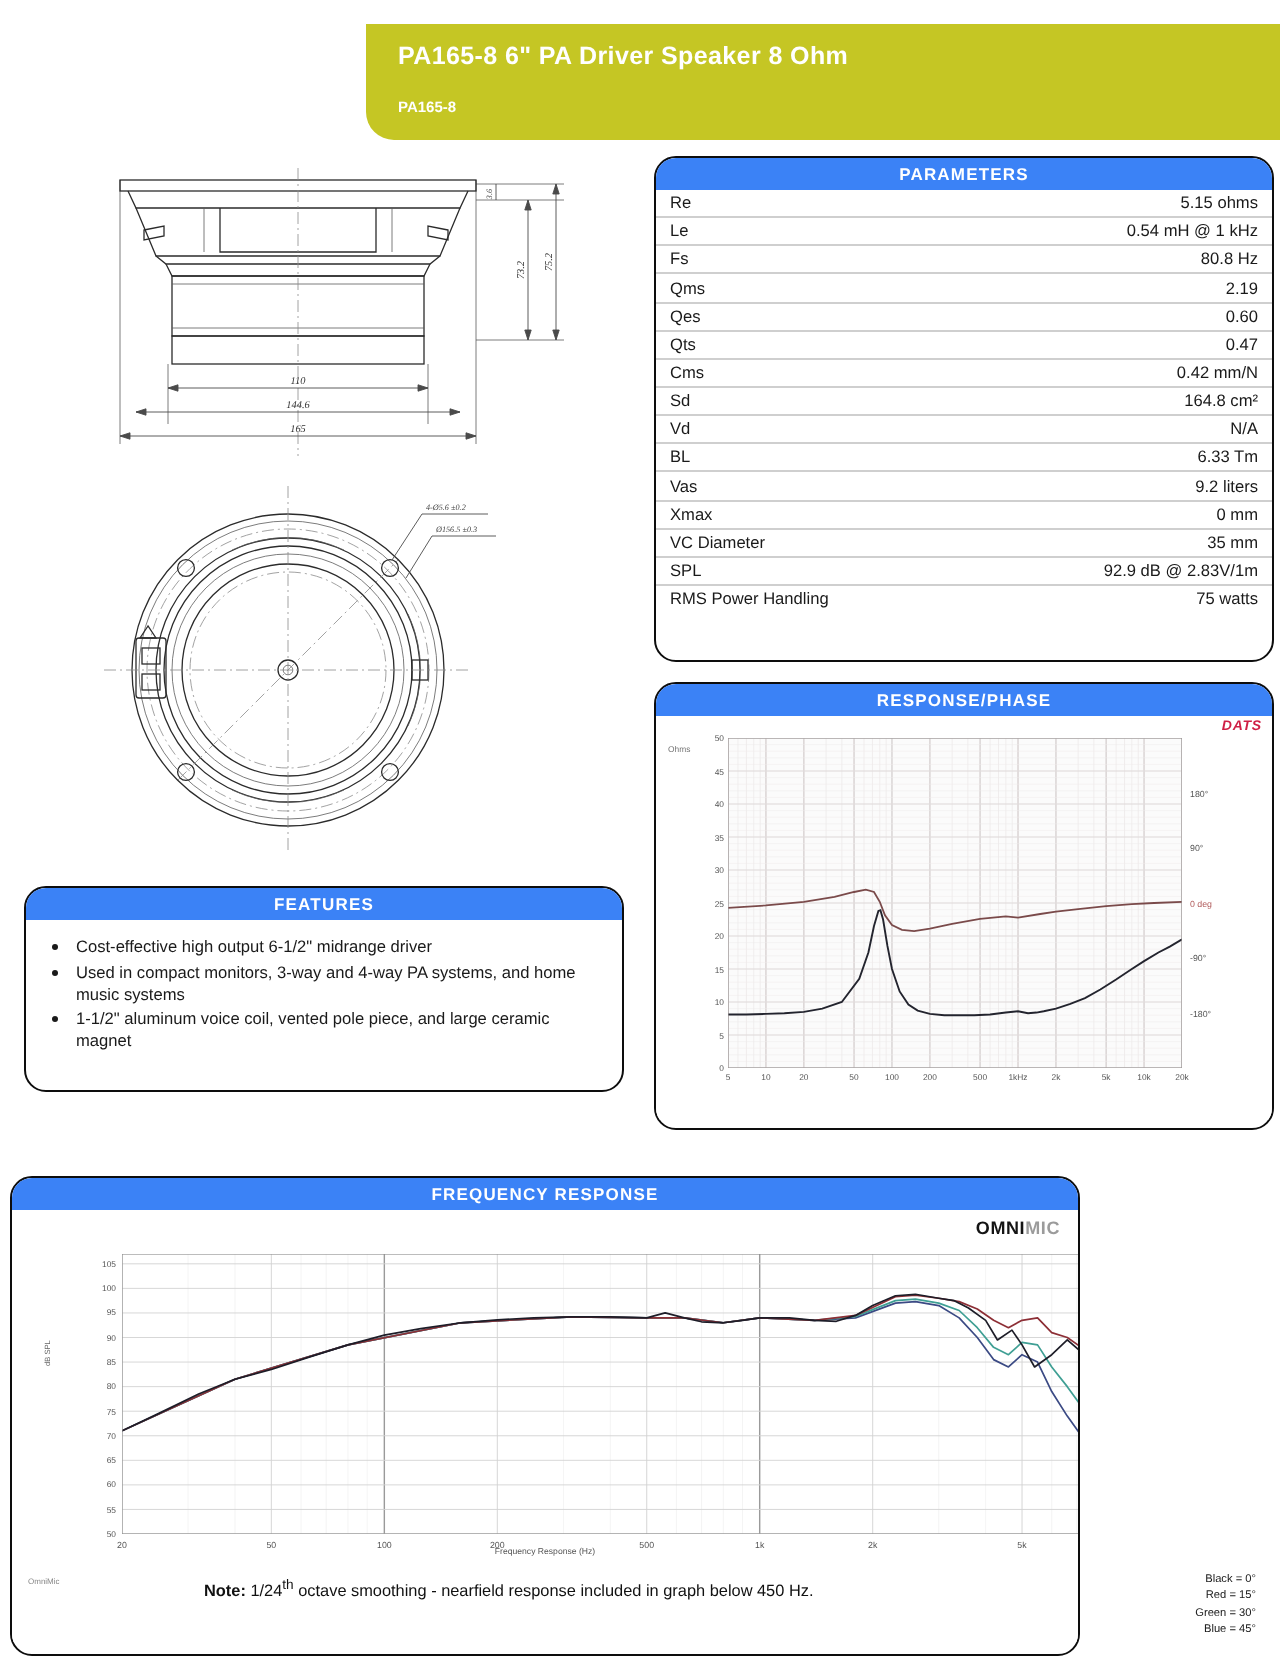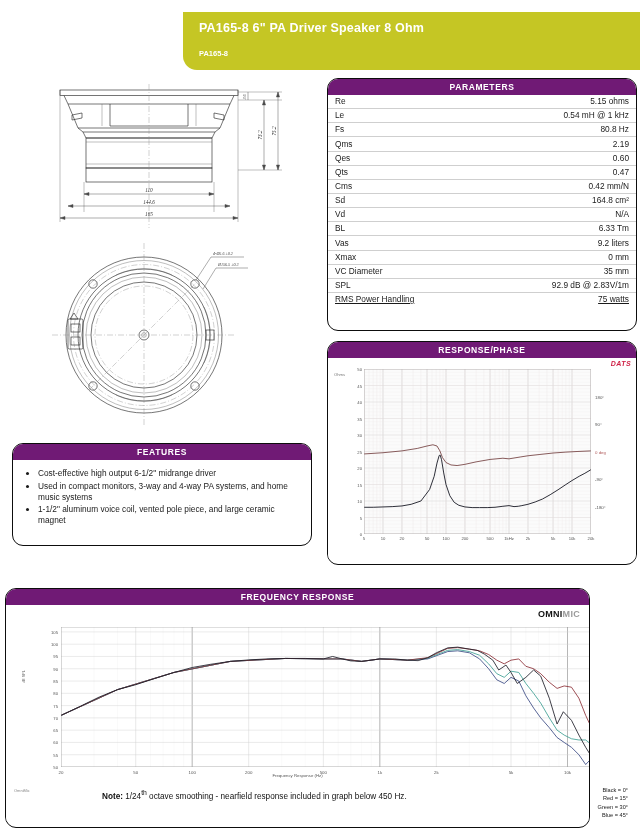--- a/index.html
+++ b/index.html
@@ -32,38 +32,38 @@
 
   
   .panel {
     position:absolute;
     background:#ffffff;
     border:1.6px solid #0d0d0d;
     border-radius:11px;
     overflow:hidden;
   }
   .panel-head {
-    background:#701a75; color:#ffffff;
+    background:#3b82f6; color:#ffffff;
     text-align:center; font-weight:bold;
     font-size:8.5px; letter-spacing:.6px;
     padding:3px 0 3px;
   }
 
   
   #parameters-panel { left:327px; top:78px; width:310px; height:253px; }
   #parameters-table { width:100%; border-collapse:collapse; }
   #parameters-table td {
     font-size:8.3px;
     padding:2.1px 7px 2.1px 7px;
     border-bottom:1px solid #cfcfcf;
     line-height:1.08;
   }
   #parameters-table td.pname { text-align:left; white-space:nowrap; }
   #parameters-table td.pval  { text-align:right; white-space:nowrap; }
-  #parameters-table tr:last-child td { border-bottom:none;text-decoration:underline; }
+  #parameters-table tr:last-child td { border-bottom:none; }
 
   
   #features-panel { left:12px; top:443px; width:300px; height:103px; }
   #features-list {
     margin:0; padding:8px 10px 0 25px;
     font-size:8.3px; line-height:1.33;
   }
   #features-list li { margin-bottom:1.5px; }
 
   
@@ -90,21 +90,21 @@
     font-size:4.2px; color:#555; transform:translateX(-50%);
     white-space:nowrap;
   }
   #dats-watermark {
     position:absolute; right:5px; top:2px;
     font-size:7px; font-weight:bold; font-style:italic;
     color:#cf1f45; letter-spacing:.4px;
   }
 
   
-  #frequency-panel { left:5px; top:588px; width:585px; height:240px; }
+  #frequency-panel { left:5px; top:588px; width:535px; height:240px; }
   #frequency-body { position:relative; width:100%; height:216px; background:#fff; }
   #omnimic-logo {
     position:absolute; right:9px; top:4px;
     font-size:9px; font-weight:bold; letter-spacing:.3px;
   }
   #omnimic-logo .omni { color:#141414; }
   #omnimic-logo .mic  { color:#9b9b9b; }
   #frequency-plot { position:absolute; left:55px; top:22px; width:563px; height:140px; }
   #fr-yaxis-label {
     position:absolute; left:16px; top:78px;

